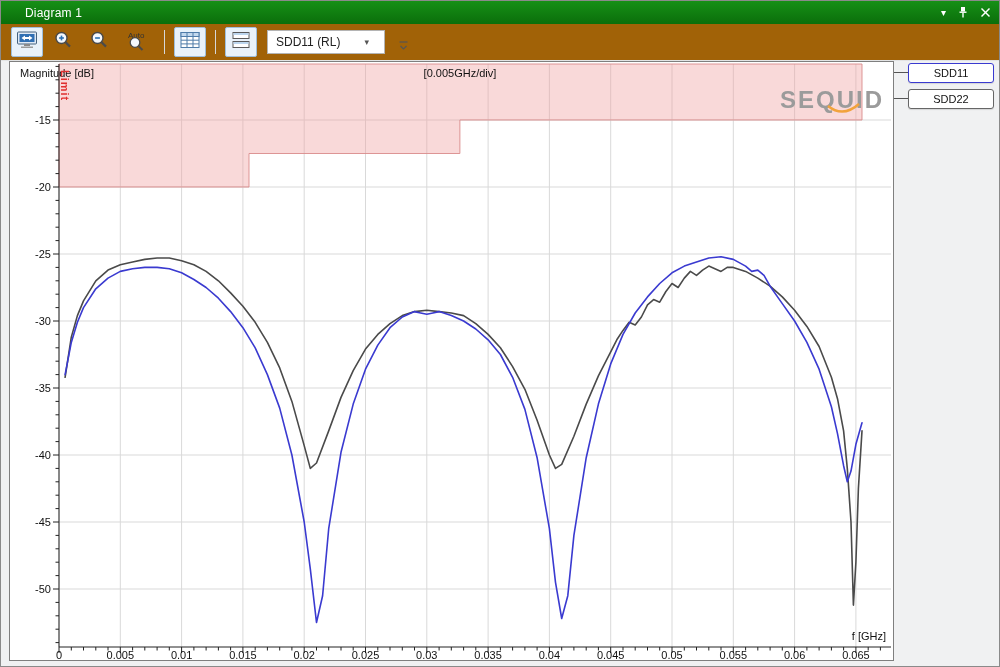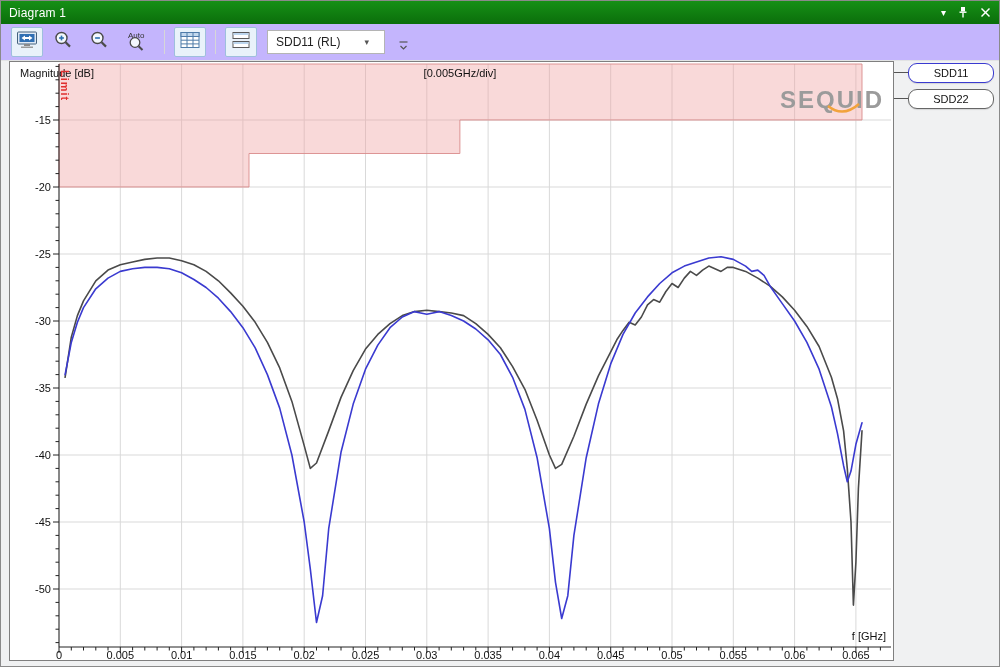--- a/index.html
+++ b/index.html
@@ -6,26 +6,26 @@
   body{
     width:1000px;height:667px;position:relative;overflow:hidden;
     background:#e9ebed;font-family:"Liberation Sans",sans-serif;
   }
   .window{position:absolute;inset:0;border:1px solid #8a8a8a;background:#f0f1f2;box-sizing:border-box;}
   .titlebar{
     position:absolute;top:0;left:0;right:0;height:23px;
     background:linear-gradient(#169016,#0b6e0b);
     color:#fff;display:flex;align-items:center;padding:0 8px;box-sizing:border-box;font-size:12px;
   }
-  .titlebar .title{flex:1;letter-spacing:.2px;}
+  .titlebar .title{flex:1;letter-spacing:.2px;margin-left:16px;}
   .tb-controls{display:flex;gap:11px;align-items:center;}
   .tb-controls > span{display:flex;align-items:center;cursor:default;}
   .caret{font-size:10px;line-height:1;}
   .toolbar{
-    position:absolute;top:23px;left:0;right:0;height:37px;background:#c4b5fd;
+    position:absolute;top:23px;left:0;right:0;height:37px;background:#a16207;
     border-bottom:1px solid #e2e3e4;display:flex;align-items:center;padding:0 10px;gap:4px;box-sizing:border-box;
   }
   .tbtn{
     width:30px;height:28px;display:flex;align-items:center;justify-content:center;
     border:1px solid transparent;border-radius:2px;background:transparent;
   }
   .tbtn.checked{border-color:#9ebfdd;background:#e9f2fa;}
   .tbtn.wide{width:34px;}
   .sep{width:1px;height:24px;background:#d6d7d8;margin:0 5px;}
   .combo{
@@ -34,21 +34,21 @@
   }
   .combo-arrow{margin-left:auto;color:#555;font-size:9px;}
   .overflow{margin-left:9px;margin-top:12px;}
   .chart-panel{
     position:absolute;left:8px;top:60px;width:885px;height:600px;background:#fff;
     border:1px solid #7f7f7f;box-sizing:border-box;
   }
   svg text{font-family:"Liberation Sans",sans-serif;}
   .legend-btn{
     position:absolute;left:907px;width:84px;height:18px;background:#fff;border:1px solid #666;
-    border-radius:9px;display:flex;align-items:center;justify-content:center;font-size:11px;color:#111;
+    border-radius:3px;display:flex;align-items:center;justify-content:center;font-size:11px;color:#111;
     box-shadow:0 1px 1px rgba(0,0,0,.12);
   }
   #leg0{top:62px;border-width:1.5px;}
   #leg1{top:88px;align-items:center;}
   .connector{position:absolute;height:1px;background:#555;width:14px;left:893px;}
   #con0{top:71px;}
   #con1{top:97px;}
 </style>
 </head>
 <body>

